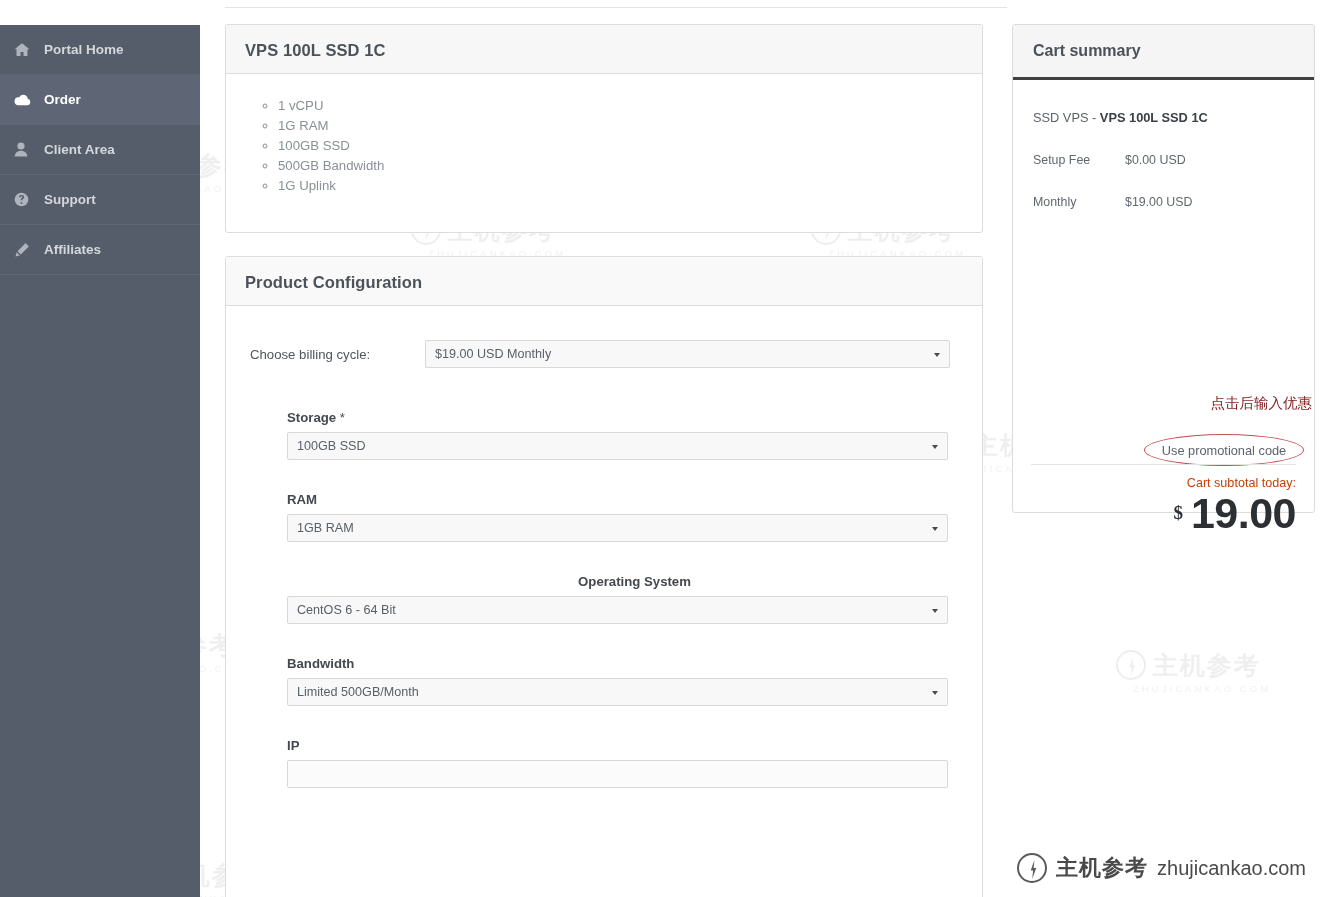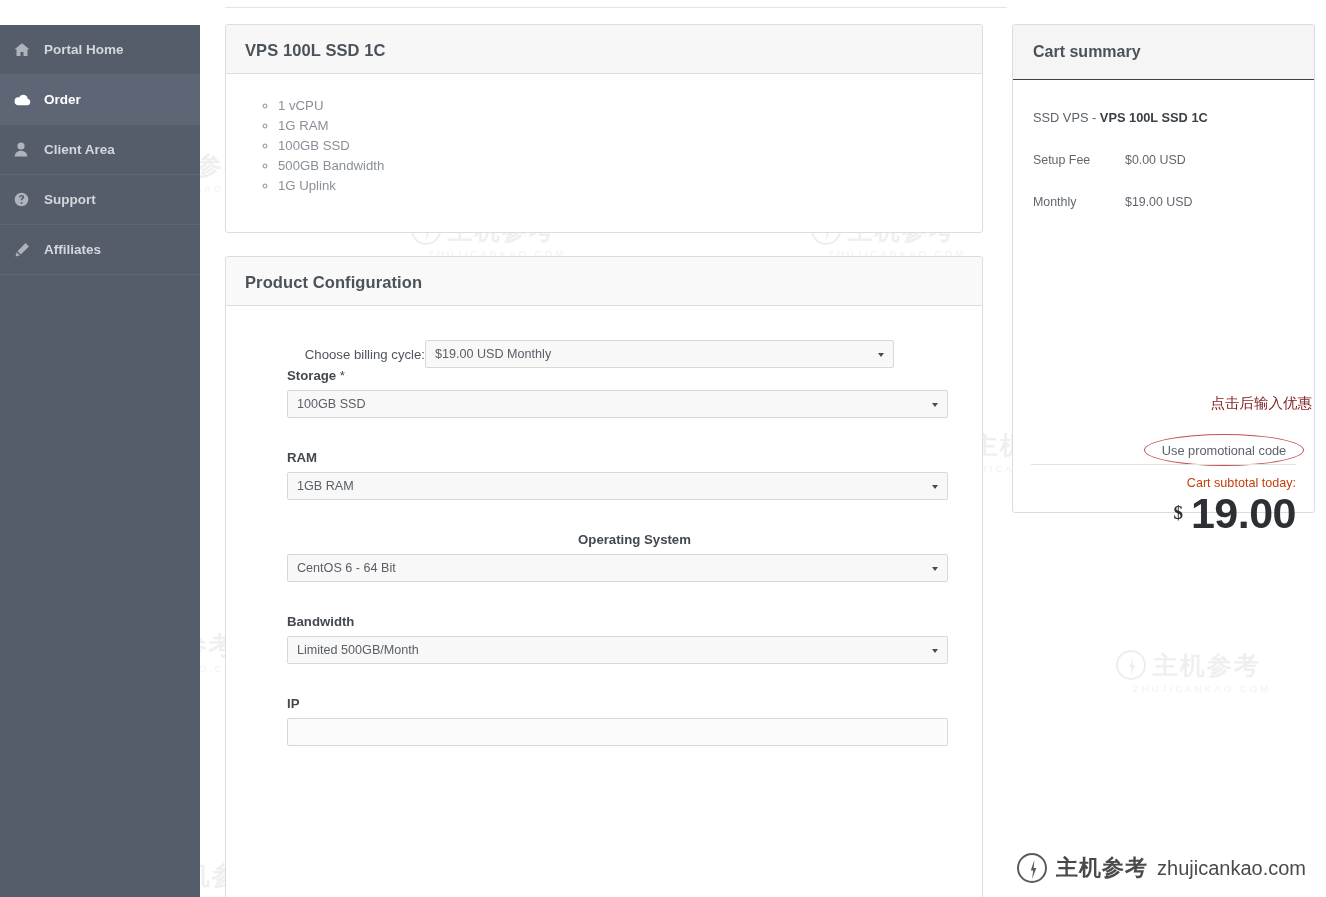--- a/index.html
+++ b/index.html
@@ -145,21 +145,21 @@
     background: #f8f8f8;
     border: 1px solid #d8d8d8;
     border-radius: 2px;
     height: 28px;
     display: flex; align-items: center;
     padding: 0 22px 0 9px;
     font-size: 12.6px;
     color: #5a6067;
     cursor: pointer;
   }
-  .select.wide { width: 469px; }
+  .select.wide { width: 525px; }
   .select.std  { width: 661px; }
   .caret {
     position: absolute; right: 9px; top: 50%;
     margin-top: -1.5px;
     width: 0; height: 0;
     border-left: 3.5px solid transparent;
     border-right: 3.5px solid transparent;
     border-top: 4px solid #4a4a4a;
   }
   .textbox {
@@ -177,21 +177,21 @@
     position: absolute; left: 1012px; top: 24px;
     width: 303px; height: 489px;
     background: #ffffff;
     border: 1px solid #dcdcdc;
     border-radius: 3px;
     z-index: 10;
   }
   .cart-head {
     height: 55px;
     background: #f5f5f5;
-    border-bottom: 1px solid #404040;
+    border-bottom: 3px solid #404040;
     display: flex; align-items: center;
     padding-left: 20px;
     border-radius: 3px 3px 0 0;
   }
   .cart-head-title { font-size: 16px; font-weight: 700; color: #4c5259; }
   .cart-body { padding: 30px 20px 0 20px; position: relative; height: 432px; }
 
   .cart-prod {
     font-size: 12.8px; color: #5d636a;
     margin-bottom: 28px;
@@ -472,21 +472,21 @@
       </ul>
     </section>
 
     <section class="panel" id="panel-config">
       <div class="panel-head plain">
         <div class="panel-title">Product Configuration</div>
       </div>
 
       <div class="config-body">
 
-        <div class="row-inline" style="text-align:right;">
+        <div class="row-inline" style="margin-bottom:42px;">
           <span class="lbl-inline">Choose billing cycle:</span>
           <div class="select wide">
             <span>$19.00 USD Monthly</span>
             <span class="caret"></span>
           </div>
         </div>
 
         <div class="fld-block" style="margin-bottom:32px;">
           <label class="fld-label">
             <span>Storage</span>

